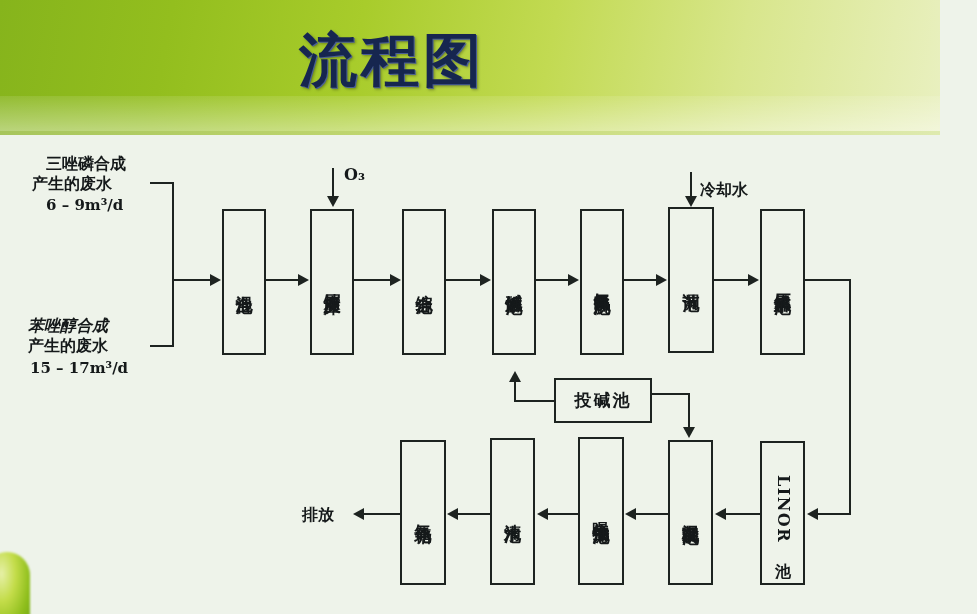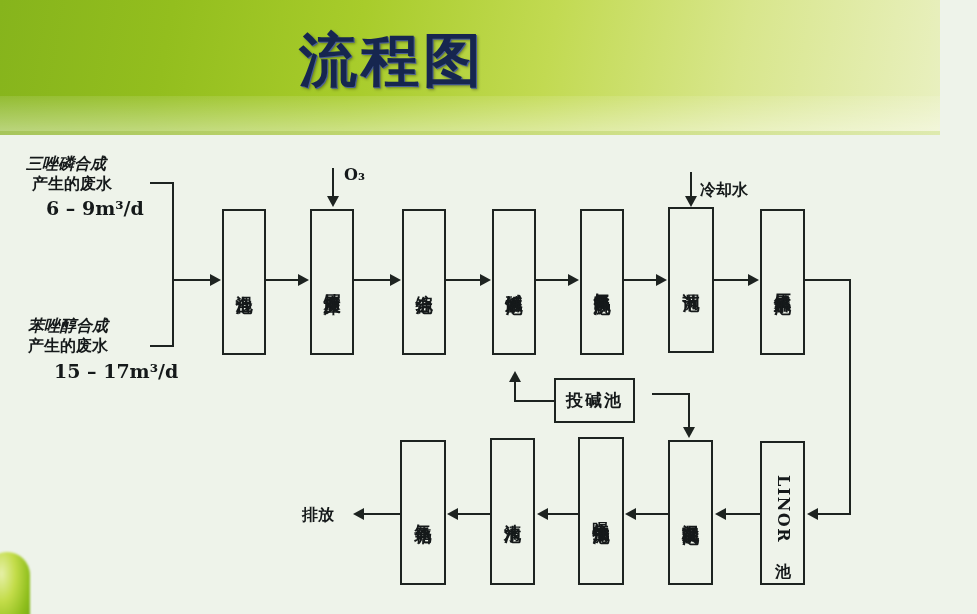--- a/index.html
+++ b/index.html
@@ -73,21 +73,21 @@
     font-family:"DejaVu Serif","Liberation Serif",serif;
     font-size:17px;font-weight:bold;color:#15191a;
     letter-spacing:2px;white-space:nowrap;
   }
   .lbl{
     position:absolute;
     font-family:"DejaVu Serif","Liberation Serif",serif;
     font-size:16px;color:#15191a;font-weight:bold;
     white-space:nowrap;line-height:1.5;
   }
-  .lbl.small{font-size:19px;}
+  .lbl.small{font-size:15px;}
 
   
   .hline{position:absolute;height:0;border-top:2px solid #1d2320;}
   .vline{position:absolute;width:0;border-left:2px solid #1d2320;}
 
   
   .ah{position:absolute;width:0;height:0;}
   .ah-r{border-top:6px solid transparent;border-bottom:6px solid transparent;border-left:11px solid #1d2320;}
   .ah-l{border-top:6px solid transparent;border-bottom:6px solid transparent;border-right:11px solid #1d2320;}
   .ah-d{border-left:6px solid transparent;border-right:6px solid transparent;border-top:11px solid #1d2320;}
@@ -100,27 +100,27 @@
 
   <div class="banner">
     <div class="banner-shine"></div>
   </div>
   <div class="banner-right"></div>
   <div class="banner-underline"></div>
   <div class="banner-title">流程图</div>
 
   <div class="corner-blob"></div>
 
-  <div class="lbl" style="left:26px;top:152px;font-style:italic;">三唑磷合成</div>
+  <div class="lbl" style="left:46px;top:152px;">三唑磷合成</div>
   <div class="lbl" style="left:32px;top:172px;">产生的废水</div>
   <div class="lbl small" style="left:46px;top:194px;">6 – 9m³/d</div>
 
   <div class="lbl" style="left:28px;top:314px;font-style:italic;">苯唑醇合成</div>
   <div class="lbl" style="left:28px;top:334px;">产生的废水</div>
-  <div class="lbl small" style="left:30px;top:357px;margin-left:24px;">15 – 17m³/d</div>
+  <div class="lbl small" style="left:30px;top:357px;">15 – 17m³/d</div>
 
   <div class="hline" style="left:150px;top:182px;width:23px;"></div>
   <div class="hline" style="left:150px;top:345px;width:23px;"></div>
   <div class="vline" style="left:172px;top:182px;height:165px;"></div>
 
   <div class="hline" style="left:174px;top:279px;width:38px;"></div>
   <div class="ah ah-r" style="left:210px;top:274px;"></div>
 
   <div class="box" style="left:222px;top:209px;width:44px;height:146px;">
     <span class="vtext">混合池</span>
@@ -174,21 +174,21 @@
 
   <div class="vline" style="left:690px;top:172px;height:26px;"></div>
   <div class="ah ah-d" style="left:685px;top:196px;"></div>
   <div class="lbl" style="left:700px;top:178px;">冷却水</div>
 
   <div class="hline" style="left:805px;top:279px;width:46px;"></div>
   <div class="vline" style="left:849px;top:279px;height:236px;"></div>
   <div class="hline" style="left:818px;top:513px;width:33px;"></div>
   <div class="ah ah-l" style="left:807px;top:508px;"></div>
 
-  <div class="box" style="left:554px;top:378px;width:81px;height:45px;">
+  <div class="box" style="left:554px;top:378px;width:98px;height:45px;">
     <span class="htext">投碱池</span>
   </div>
 
   <div class="hline" style="left:514px;top:400px;width:40px;"></div>
   <div class="vline" style="left:514px;top:382px;height:18px;"></div>
   <div class="ah ah-u" style="left:509px;top:371px;"></div>
 
   <div class="hline" style="left:652px;top:393px;width:38px;"></div>
   <div class="vline" style="left:688px;top:393px;height:36px;"></div>
   <div class="ah ah-d" style="left:683px;top:427px;"></div>

